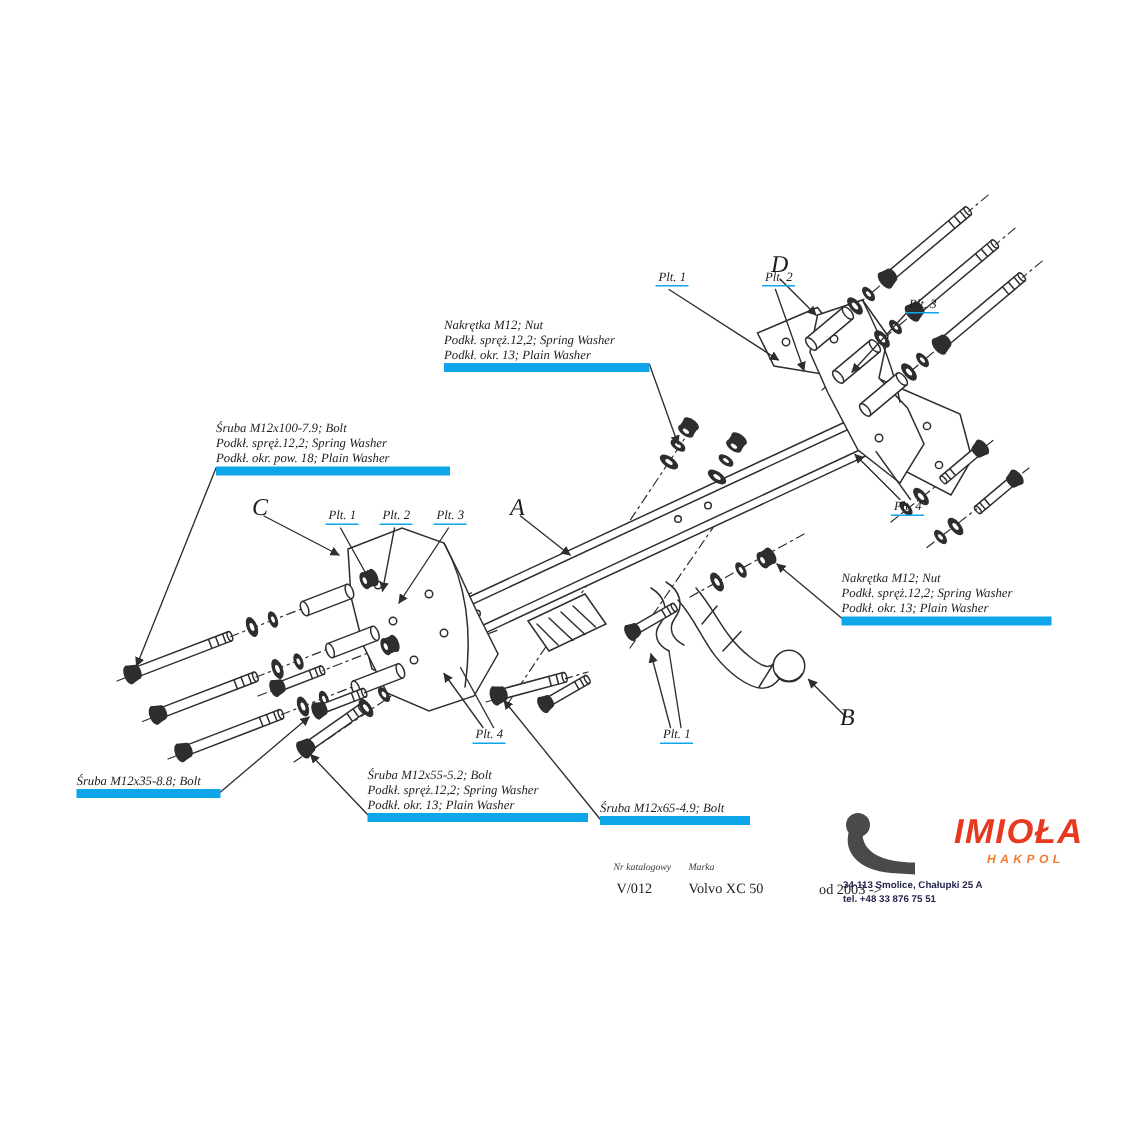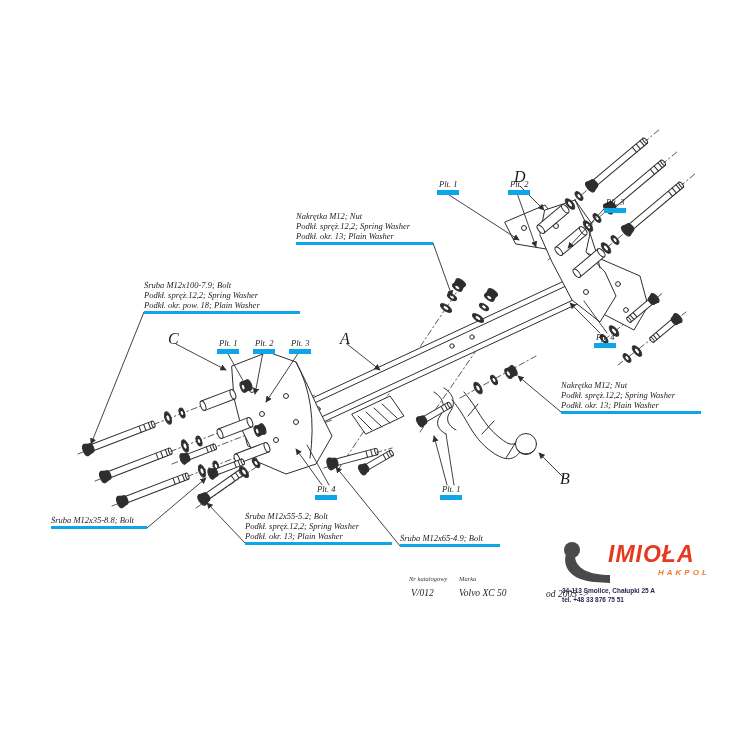--- a/index.html
+++ b/index.html
@@ -1,26 +1,26 @@
 <!DOCTYPE html>
 <html><head>
 <meta charset="utf-8">
 <style>
   html,body{margin:0;padding:0;background:#fff;}
   .stage{position:relative;width:751px;height:751px;background:#ffffff;overflow:hidden;
          font-family:"Liberation Serif", serif;}
   .stage svg{position:absolute;left:0;top:0;}
   .lab{position:absolute;color:#1d1d1d;font-style:italic;white-space:nowrap;}
   .letter{font-size:16px;}
-  .plt{font-size:8.5px;border-bottom:5px solid #0ea5e9;padding:0 2px 1px 2px;}
-  .callout{font-size:8.5px;line-height:10px;border-bottom:3px solid #0ea5e9;padding-bottom:1px;}
+  .plt{font-size:8.5px;border-bottom:1px solid #0ea5e9;padding:0 2px 1px 2px;}
+  .callout{font-size:8.5px;line-height:10px;border-bottom:6px solid #0ea5e9;padding-bottom:1px;}
   .tb-head{font-size:6.5px;color:#3a3a3a;font-style:italic;position:absolute;}
-  .tb-val{font-size:9.5px;color:#1d1d1d;font-style:italic;position:absolute;}
+  .tb-val{font-size:9.5px;color:#1d1d1d;position:absolute;}
   .brand-name{position:absolute;font-family:"Liberation Sans",sans-serif;font-weight:bold;
-              font-style:italic;font-size:23px;color:#e6391f;letter-spacing:1px;}
+              font-style:italic;font-size:23px;color:#e6391f;letter-spacing:1px;margin-left:28px;}
   .brand-sub{position:absolute;font-family:"Liberation Sans",sans-serif;font-weight:bold;
              font-style:italic;font-size:8px;color:#ef7d2f;letter-spacing:3px;}
   .addr{position:absolute;font-family:"Liberation Sans",sans-serif;font-weight:bold;
         font-size:6.5px;color:#26264f;line-height:9px;}
 </style>
 </head>
 <body>
 
 <div class="stage">
 

